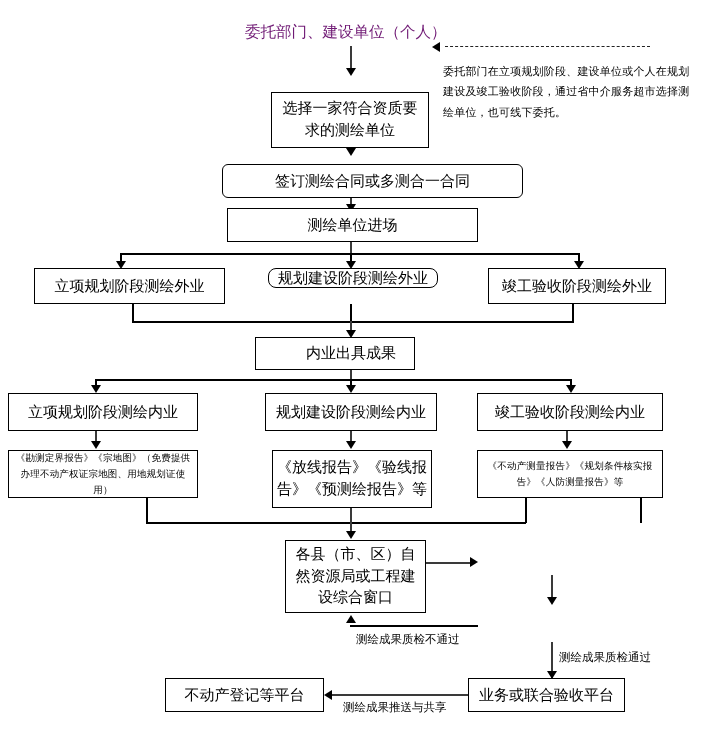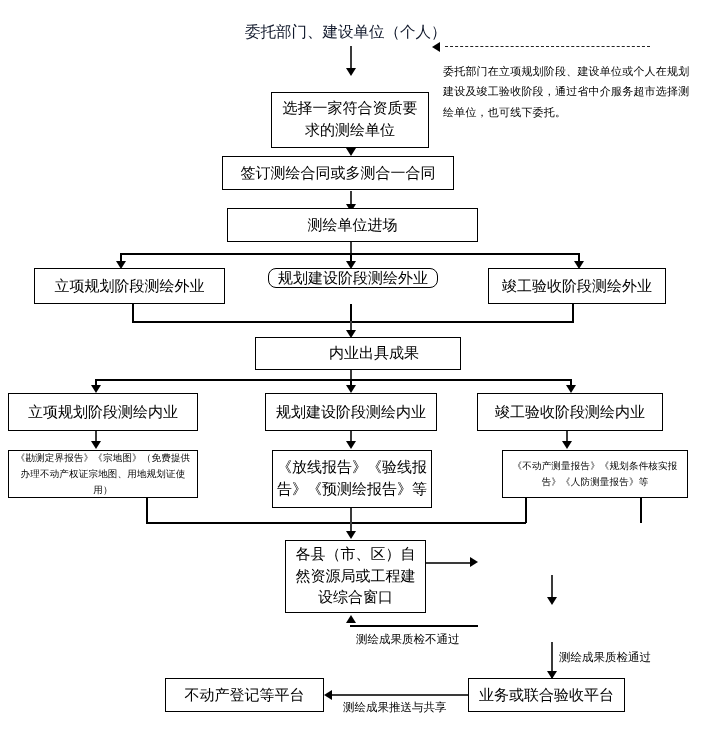--- a/index.html
+++ b/index.html
@@ -35,21 +35,21 @@
   .box.small {
     font-size: 9.5px;
     line-height: 1.7;
     letter-spacing: 0.2px;
   }
   .box.multi {
     line-height: 1.45;
   }
   .title-text {
     position: absolute;
-    color: #0f172a;
+    color: #701a75;
     font-size: 15.5px;
     white-space: nowrap;
     z-index: 3;
   }
   .note-text {
     position: absolute;
     color: #000000;
     font-size: 11px;
     line-height: 1.85;
     letter-spacing: 0.2px;
@@ -118,21 +118,21 @@
   <div class="note-text" style="left:443px; top:62px; width:252px;">委托部门在立项规划阶段、建设单位或个人在规划建设及竣工验收阶段，通过省中介服务超市选择测绘单位，也可线下委托。</div>
 
   <div class="ln v" style="left:350px; top:46px; height:26px;"></div>
   <div class="arw down" style="left:346px; top:68px;"></div>
 
   <div class="box multi" style="left:271px; top:92px; width:158px; height:56px;">选择一家符合资质要求的测绘单位</div>
 
   <div class="ln v" style="left:350px; top:131px; height:22px;"></div>
   <div class="arw down" style="left:346px; top:148px;"></div>
 
-  <div class="box" style="left:222px; top:156px; width:232px; height:34px;">签订测绘合同或多测合一合同</div>
+  <div class="box" style="left:222px; top:164px; width:301px; height:34px;border-radius:6px;">签订测绘合同或多测合一合同</div>
 
   <div class="ln v" style="left:350px; top:191px; height:18px;"></div>
   <div class="arw down" style="left:346px; top:204px;"></div>
 
   <div class="box" style="left:227px; top:208px; width:251px; height:34px;text-align:right;">测绘单位进场</div>
 
   <div class="ln v" style="left:350px; top:242px; height:12px;"></div>
   <div class="ln h blk" style="left:120px; top:253px; width:460px;"></div>
   <div class="ln v blk" style="left:120px; top:253px; height:12px;"></div>
   <div class="ln v blk" style="left:350px; top:253px; height:12px;"></div>
@@ -145,21 +145,21 @@
   <div class="box" style="left:268px; top:268px; width:170px; height:20px;border-radius:8px;">规划建设阶段测绘外业</div>
   <div class="box" style="left:488px; top:268px; width:178px; height:36px;">竣工验收阶段测绘外业</div>
 
   <div class="ln v blk" style="left:132px; top:304px; height:18px;"></div>
   <div class="ln v blk" style="left:350px; top:304px; height:18px;"></div>
   <div class="ln v blk" style="left:572px; top:304px; height:18px;"></div>
   <div class="ln h blk" style="left:132px; top:321px; width:442px;"></div>
   <div class="ln v" style="left:350px; top:321px; height:14px;"></div>
   <div class="arw down" style="left:346px; top:330px;"></div>
 
-  <div class="box" style="left:255px; top:337px; width:206px; height:33px;padding-left:36px;">内业出具成果</div>
+  <div class="box" style="left:255px; top:337px; width:160px; height:33px;padding-left:36px;">内业出具成果</div>
 
   <div class="ln v" style="left:350px; top:370px; height:10px;"></div>
   <div class="ln h blk" style="left:95px; top:379px; width:475px;"></div>
   <div class="ln v blk" style="left:95px; top:379px; height:10px;"></div>
   <div class="ln v blk" style="left:350px; top:379px; height:10px;"></div>
   <div class="ln v blk" style="left:570px; top:379px; height:10px;"></div>
   <div class="arw down" style="left:91px; top:385px;"></div>
   <div class="arw down" style="left:346px; top:385px;"></div>
   <div class="arw down" style="left:566px; top:385px;"></div>
 
@@ -169,21 +169,21 @@
 
   <div class="ln v" style="left:95px; top:431px; height:15px;"></div>
   <div class="arw down" style="left:91px; top:441px;"></div>
   <div class="ln v" style="left:350px; top:431px; height:15px;"></div>
   <div class="arw down" style="left:346px; top:441px;"></div>
   <div class="ln v" style="left:566px; top:431px; height:15px;"></div>
   <div class="arw down" style="left:562px; top:441px;"></div>
 
   <div class="box small" style="left:8px; top:450px; width:190px; height:48px;">《勘测定界报告》《宗地图》（免费提供办理不动产权证宗地图、用地规划证使用）</div>
   <div class="box multi" style="left:272px; top:450px; width:160px; height:58px;">《放线报告》《验线报告》《预测绘报告》等</div>
-  <div class="box small" style="left:502px; top:450px; width:186px; height:48px;">《不动产测量报告》《规划条件核实报告》《人防测量报告》等</div>
+  <div class="box small" style="left:477px; top:450px; width:186px; height:48px;">《不动产测量报告》《规划条件核实报告》《人防测量报告》等</div>
 
   <div class="ln v blk" style="left:146px; top:498px; height:25px;"></div>
   <div class="ln v blk" style="left:640px; top:498px; height:25px;"></div>
   <div class="ln v blk" style="left:525px; top:498px; height:25px;"></div>
   <div class="ln h blk" style="left:146px; top:522px; width:380px;"></div>
   <div class="ln v" style="left:350px; top:508px; height:28px;"></div>
   <div class="arw down" style="left:346px; top:531px;"></div>
 
   <div class="box multi" style="left:285px; top:540px; width:141px; height:73px;">各县（市、区）自然资源局或工程建设综合窗口</div>
 

